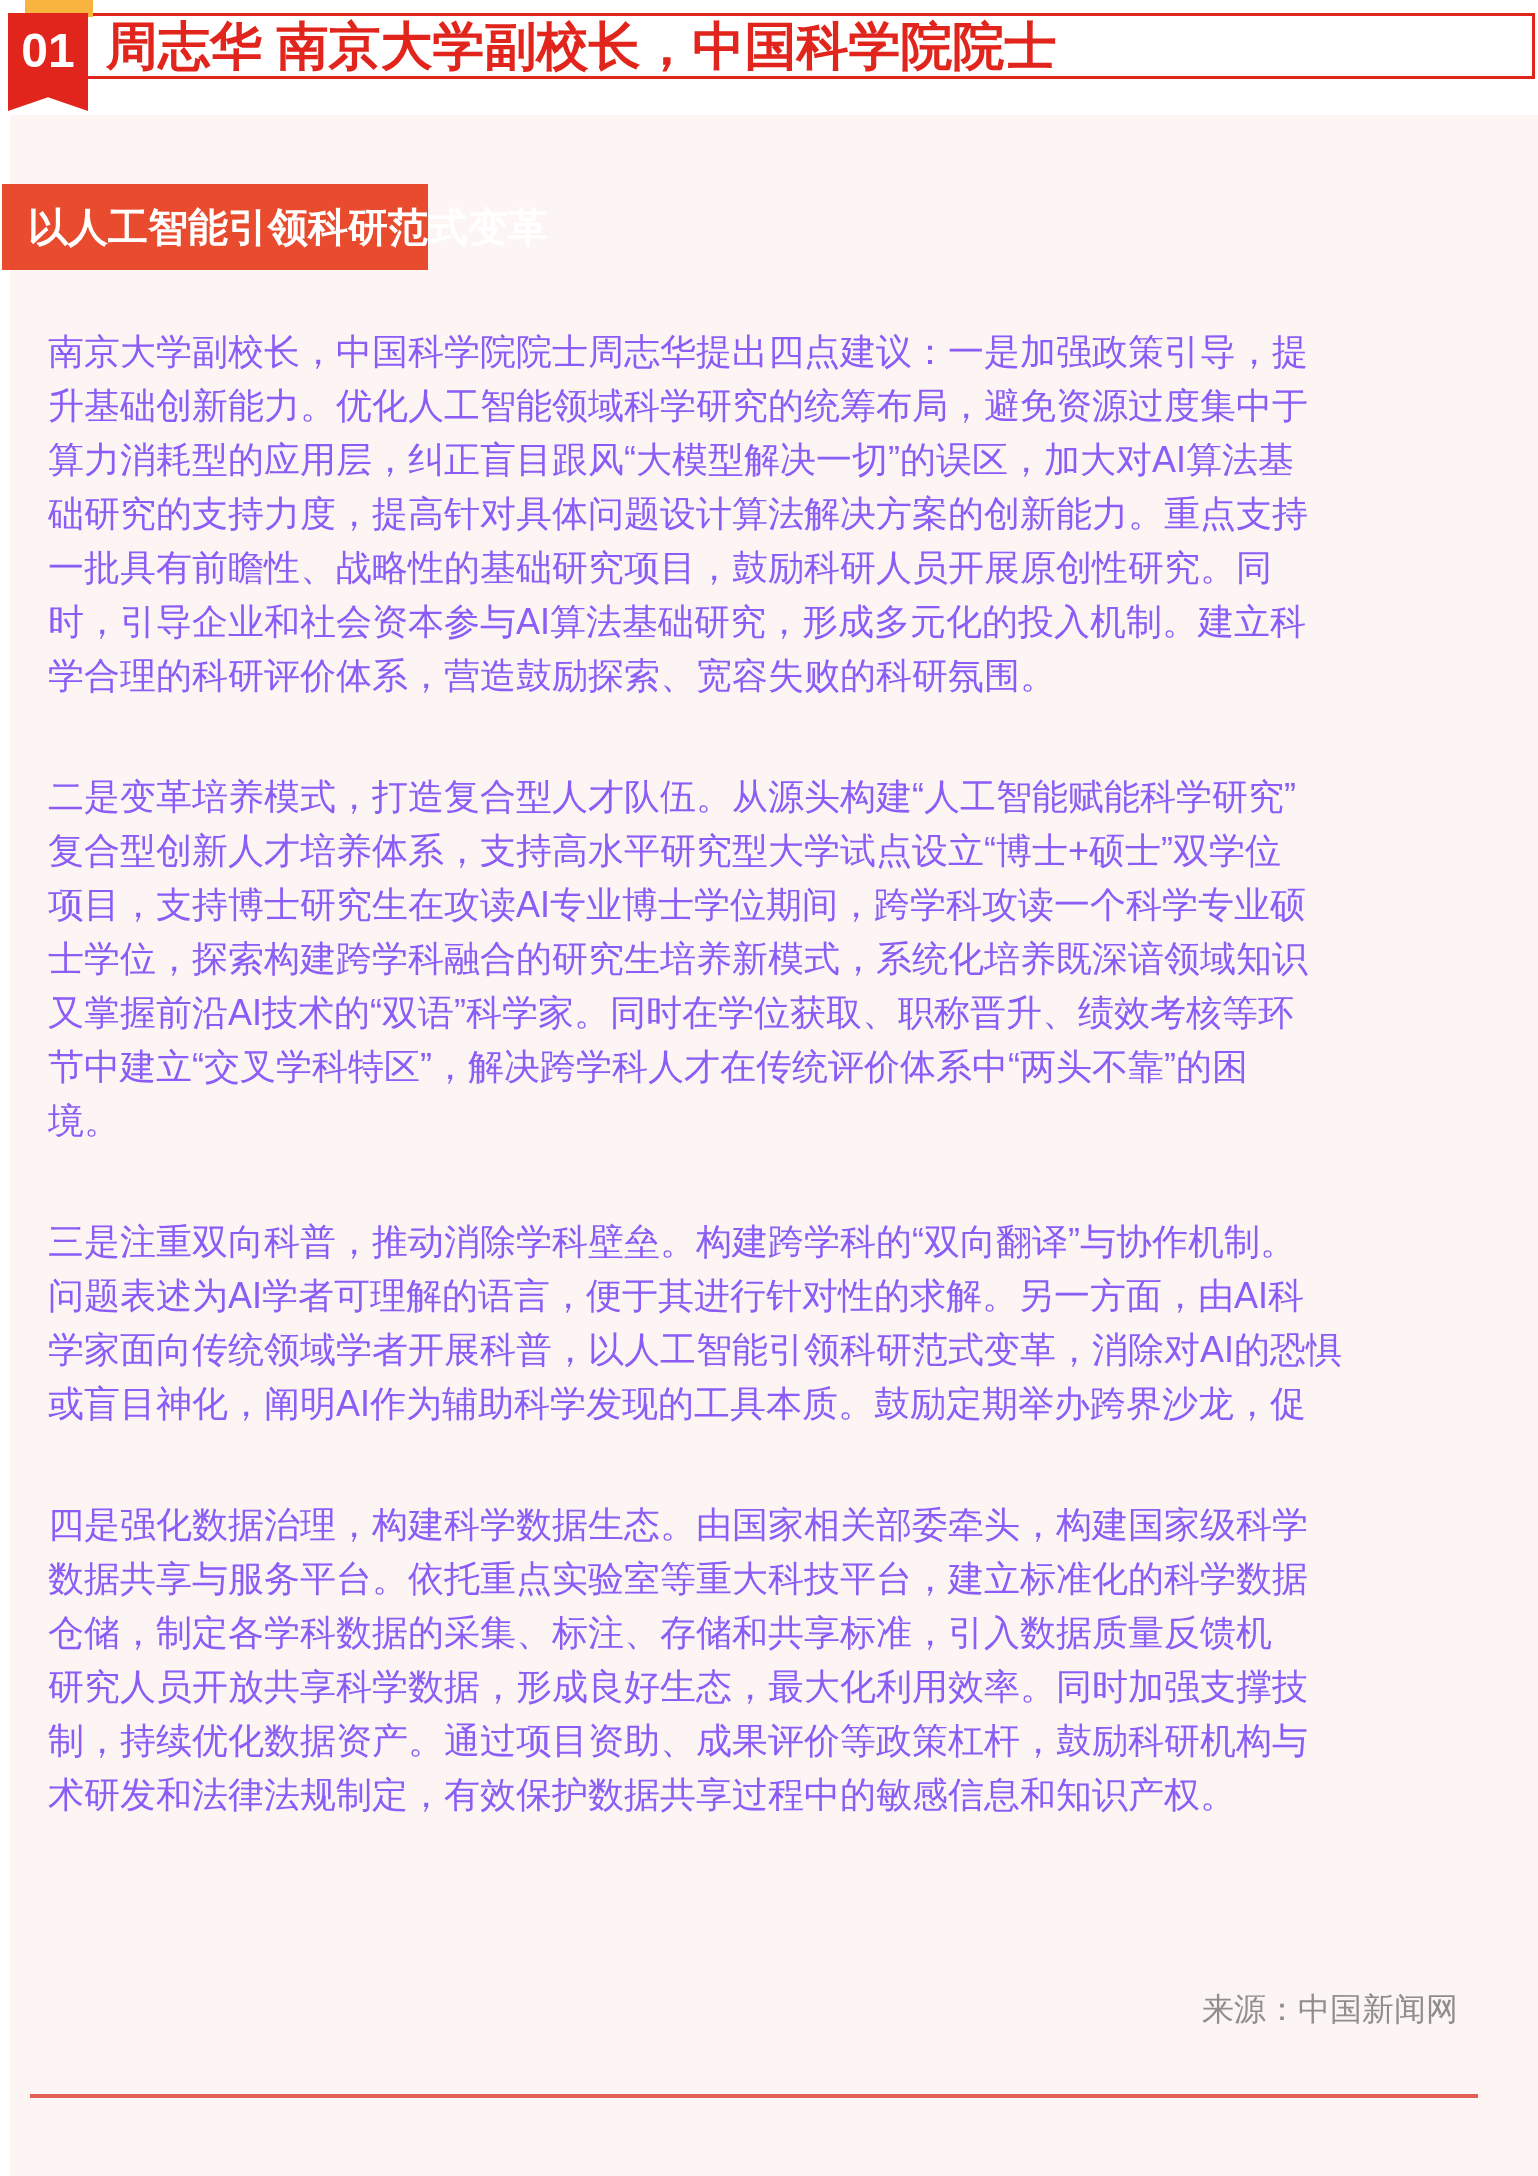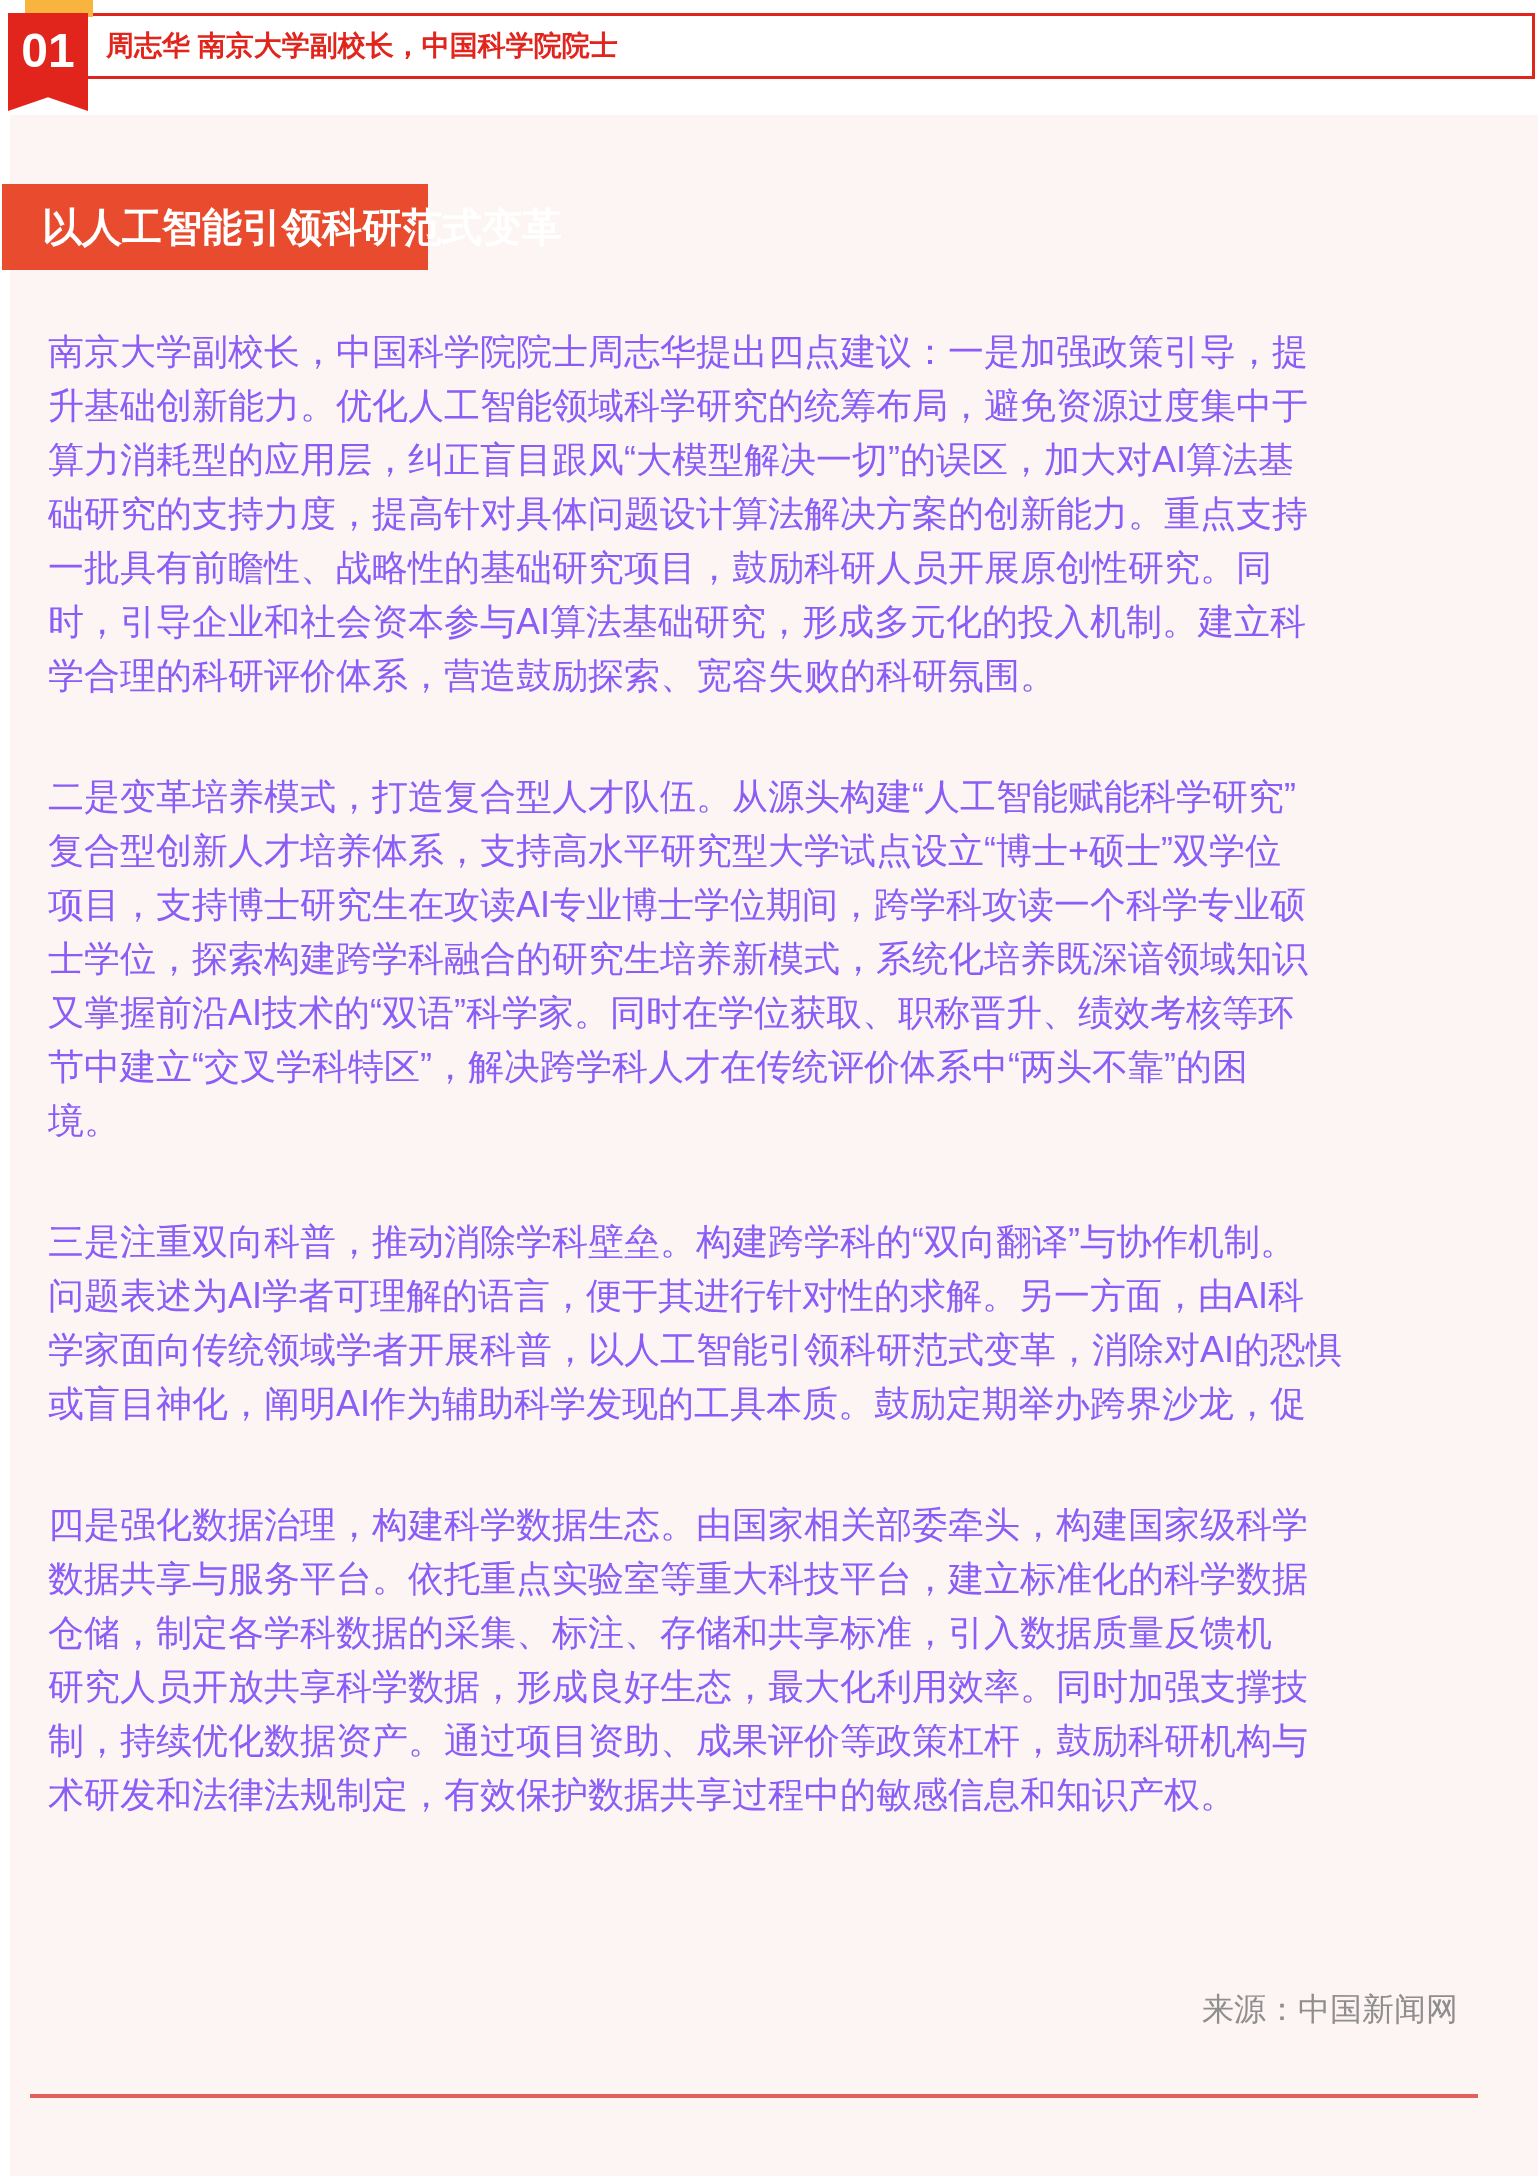--- a/index.html
+++ b/index.html
@@ -21,26 +21,26 @@
   }
   .ribbon {
     position:absolute; left:8px; top:13px; width:80px; height:98px;
     background:#e1251c;
     clip-path: polygon(0 0, 100% 0, 100% 100%, 50% 86%, 0 100%);
     text-align:center; color:#ffffff; font-weight:bold;
     font-size:48px; line-height:76px;
   }
   .header-title {
     position:absolute; left:106px; top:13px; height:66px; line-height:66px;
-    font-size:28px; font-weight:bold; color:#e1251c; white-space:nowrap;
+    font-size:52px; font-weight:bold; color:#e1251c; white-space:nowrap;
   }
   .section-banner {
     position:absolute; left:2px; top:184px; width:426px; height:86px;
     background:#e84b2d; color:#ffffff; font-size:40px; font-weight:bold;
-    line-height:86px; padding-left:40px; box-sizing:border-box; white-space:nowrap;
+    line-height:86px; padding-left:26px; box-sizing:border-box; white-space:nowrap;
   }
   .article {
     position:absolute; left:48px; top:325px; width:1442px;
     color:#8b5cf6; font-size:36px;
   }
   .article .para { margin:0 0 67px 0; }
   .article .line { height:54px; line-height:54px; white-space:nowrap; overflow:visible; }
   .source {
     position:absolute; top:1988px; right:80px;
     font-size:32px; color:#8f8d8d; white-space:nowrap;

